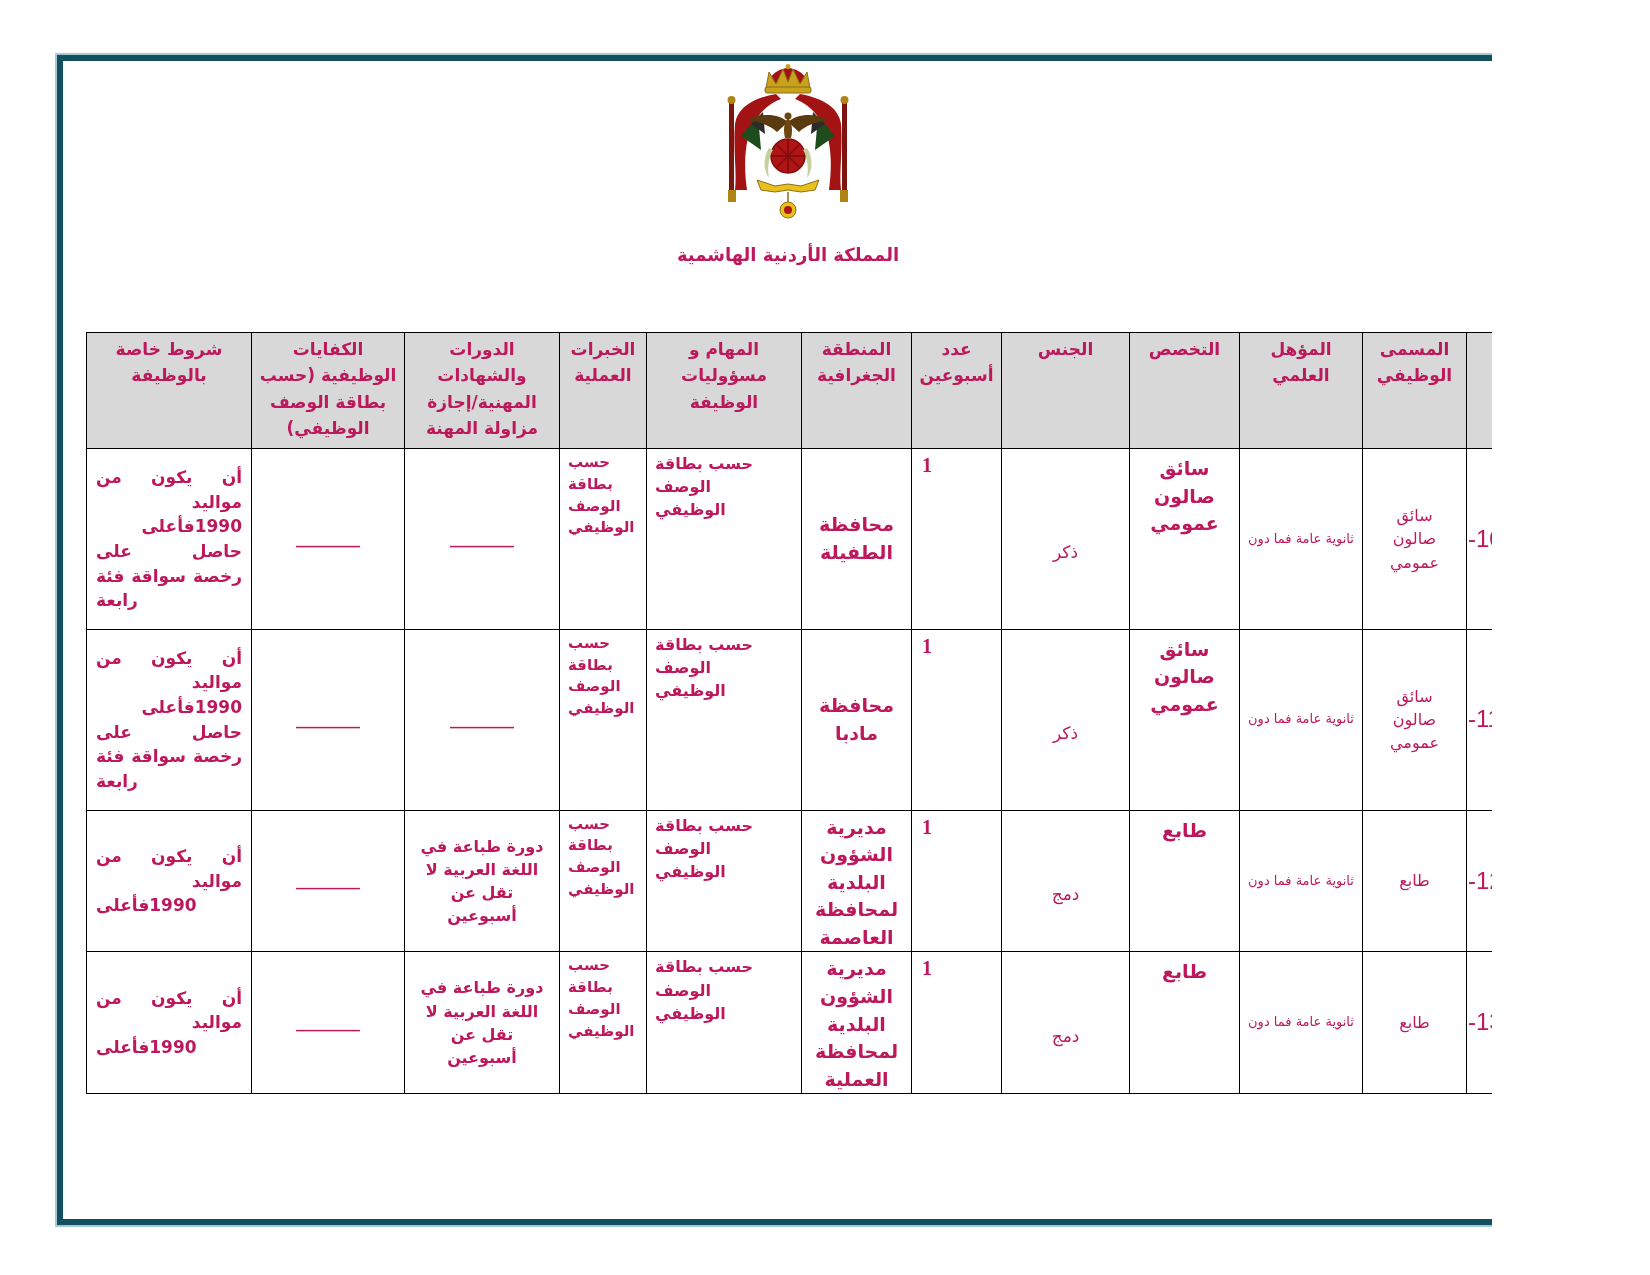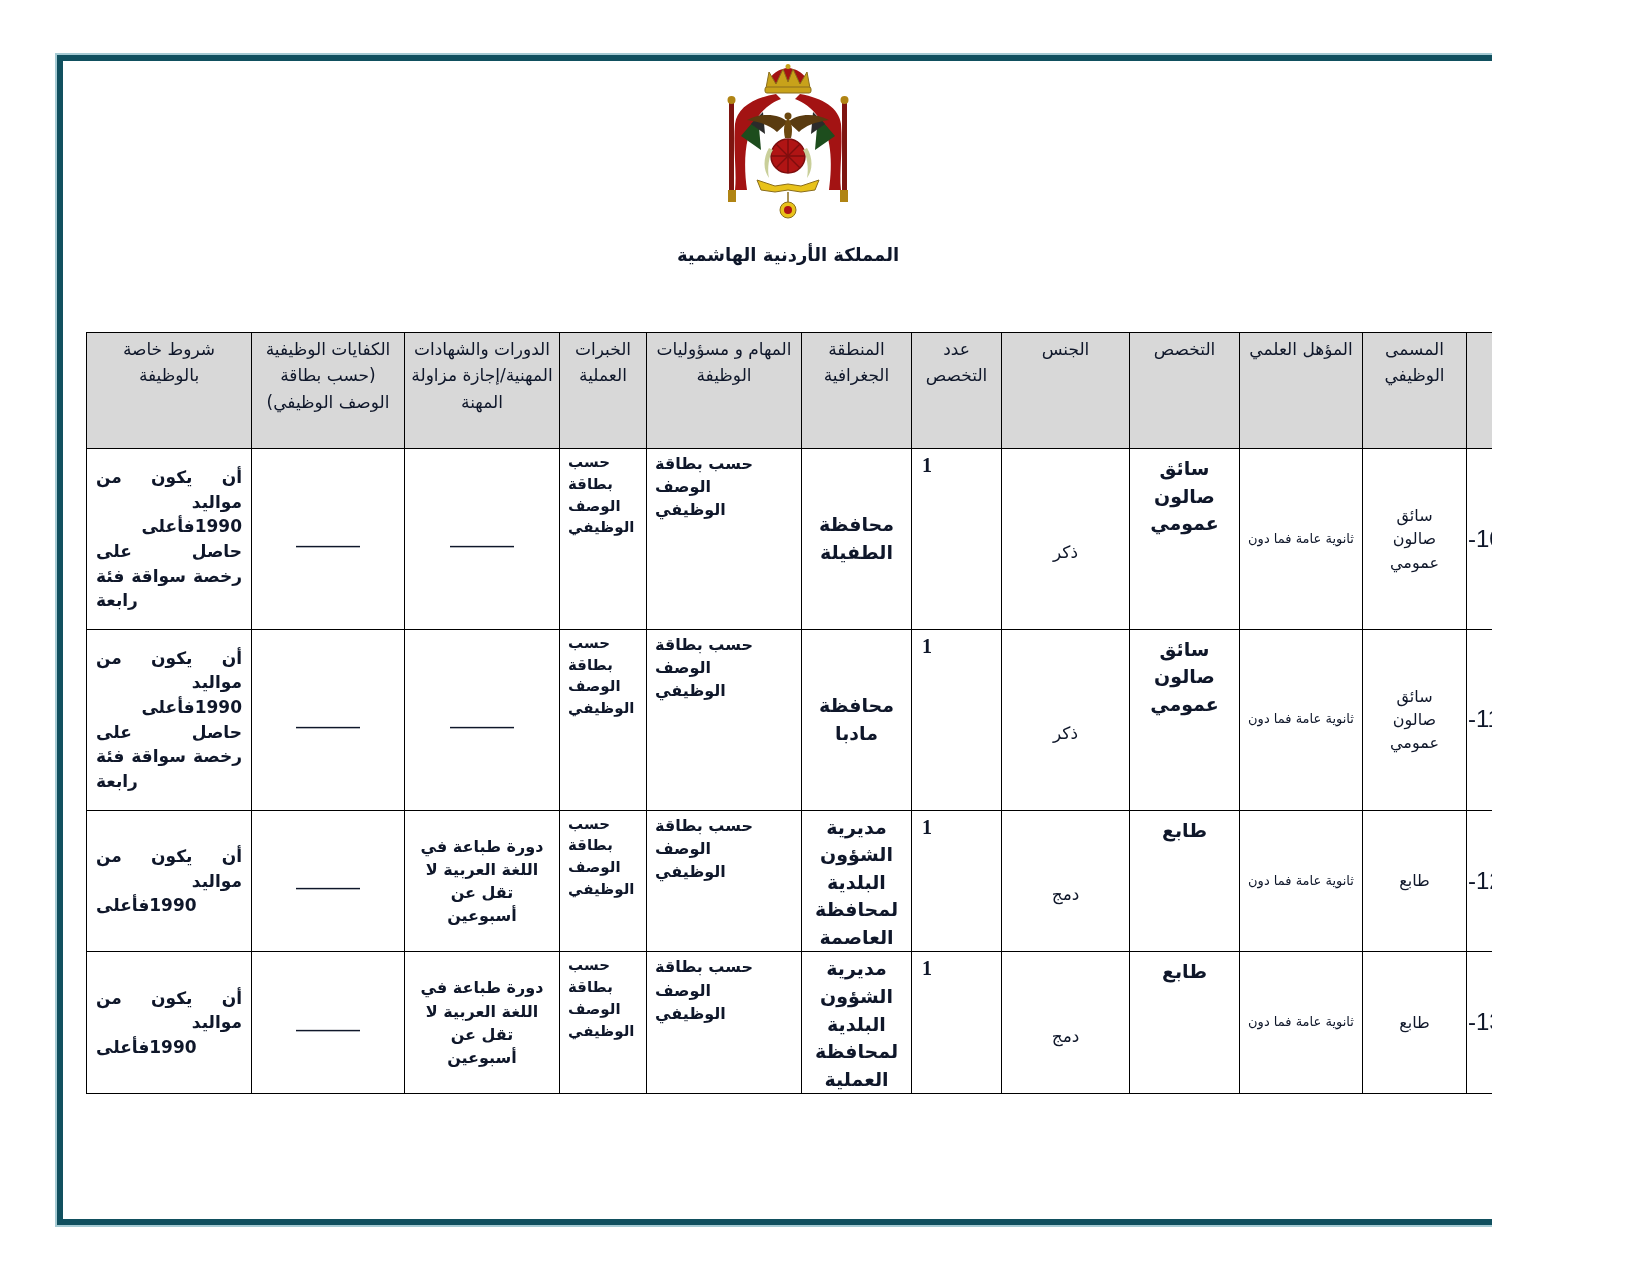--- a/index.html
+++ b/index.html
@@ -1,18 +1,18 @@
 <!DOCTYPE html>
 <html lang="ar"><head>
 <meta charset="utf-8">
 <style>
   html,body{margin:0;padding:0;background:#ffffff;}
   .page{
     position:relative;width:1492px;height:1275px;background:#ffffff;overflow:hidden;
-    font-family:"DejaVu Sans",sans-serif;color:#0f172a;
+    font-family:"DejaVu Sans",sans-serif;color:#be185d;
   }
   
   .frame{
     position:absolute;left:57px;top:55px;width:1531px;height:1158px;
     border:6px solid #11505f;outline:2px solid #a6cbd4;
   }
   
   .logo-block{position:absolute;left:648px;top:64px;width:280px;text-align:center;}
   .logo-block svg{display:inline-block;}
   .kingdom-title{
@@ -22,21 +22,21 @@
   
   .tbl-wrap{position:absolute;left:86px;top:332px;width:1478px;}
   table.jobs{
     border-collapse:collapse;table-layout:fixed;width:1478px;direction:rtl;
   }
   table.jobs th,table.jobs td{
     border:1.5px solid #000;overflow:hidden;word-wrap:break-word;
   }
   table.jobs th{
     background:#d8d8d8;vertical-align:top;text-align:center;
-    font-size:17px;font-weight:normal;line-height:1.55;padding:3px 4px 0 4px;
+    font-size:17px;font-weight:bold;line-height:1.55;padding:3px 4px 0 4px;
   }
   table.jobs td{line-height:1.45;}
   
   td.c-number{vertical-align:middle;text-align:left;font-family:Liberation Sans, sans-serif;font-size:24px;}
   td.c-job{vertical-align:middle;text-align:center;font-size:16px;padding:0 12px;}
   td.c-qual{vertical-align:middle;text-align:center;font-size:13px;padding:0 8px;}
   td.c-spec{vertical-align:top;text-align:center;font-size:19px;font-weight:bold;padding:6px 6px 0 6px;}
   td.c-gender{vertical-align:middle;text-align:center;font-size:17px;padding-top:28px;}
   td.c-vac{vertical-align:top;text-align:left;font-family:"Liberation Serif",serif;font-size:20px;font-weight:bold;padding:2px 0 0 10px;}
   td.c-region{vertical-align:middle;text-align:center;font-size:19px;font-weight:bold;padding:0 6px;}
@@ -120,21 +120,21 @@
           <col style="width:153px">
           <col style="width:165px">
       </colgroup>
       <thead>
         <tr style="height:116px">
           <th>رابعة</th>
           <th>المسمى الوظيفي</th>
           <th>المؤهل العلمي</th>
           <th>التخصص</th>
           <th>الجنس</th>
-          <th>عدد التخصص</th>
+          <th>عدد أسبوعين</th>
           <th>المنطقة الجغرافية</th>
           <th>المهام و مسؤوليات الوظيفة</th>
           <th>الخبرات العملية</th>
           <th>الدورات والشهادات المهنية/إجازة مزاولة المهنة</th>
           <th>الكفايات الوظيفية (حسب بطاقة الوصف الوظيفي)</th>
           <th>شروط خاصة بالوظيفة</th>
         </tr>
       </thead>
       <tbody>
         <tr style="height:165px">

